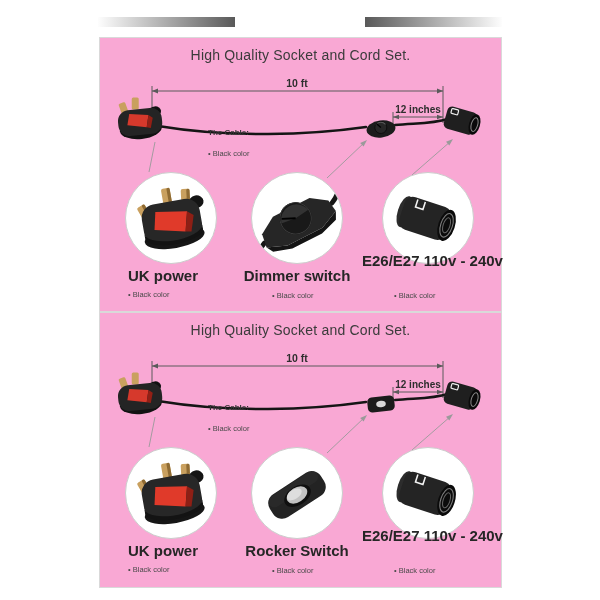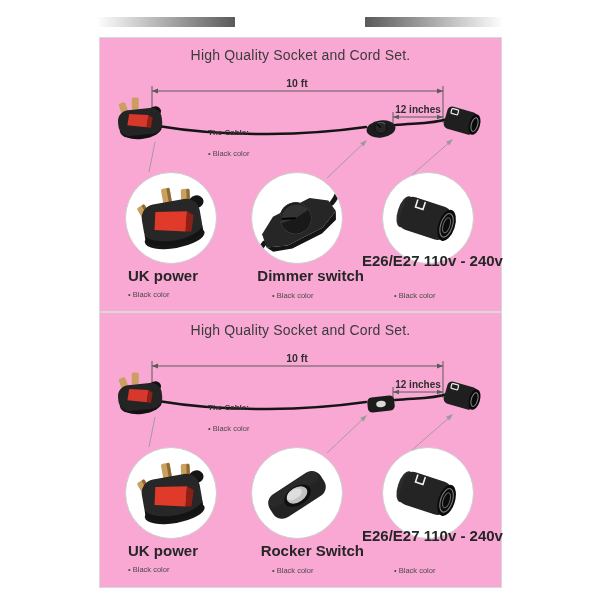--- a/index.html
+++ b/index.html
@@ -27,21 +27,21 @@
   .dimline{stroke:#5a5a5a;stroke-width:1;}
   .callout{stroke:#9a9a9a;stroke-width:0.9;}
   .circle{
     position:absolute;top:134px;width:92px;height:92px;border:1px solid #cccccc;
     border-radius:50%;background:#fff;box-sizing:border-box;overflow:hidden;
   }
   .c1{left:25px;} .c2{left:151px;} .c3{left:282px;}
   .circle svg{position:absolute;left:0;top:0;width:90px;height:90px;}
   .prod-label{position:absolute;font-size:15px;font-weight:bold;color:#262626;white-space:nowrap;}
   .l1{left:28px;top:229px;}
-  .l2{left:130px;top:229px;width:134px;text-align:right;white-space:nowrap;}
+  .l2{left:130px;top:229px;width:134px;text-align:center;white-space:nowrap;}
   .l3{left:262px;top:214px;width:132px;text-align:center;white-space:nowrap;}
   .prod-bullet{position:absolute;font-size:7.5px;color:#4a4a4a;white-space:nowrap;}
   .b1{left:28px;top:252px;}
   .b2{left:172px;top:253px;}
   .b3{left:294px;top:253px;}
 </style>
 </head>
 <body>
 
 <div class="bar bar-left"></div>

